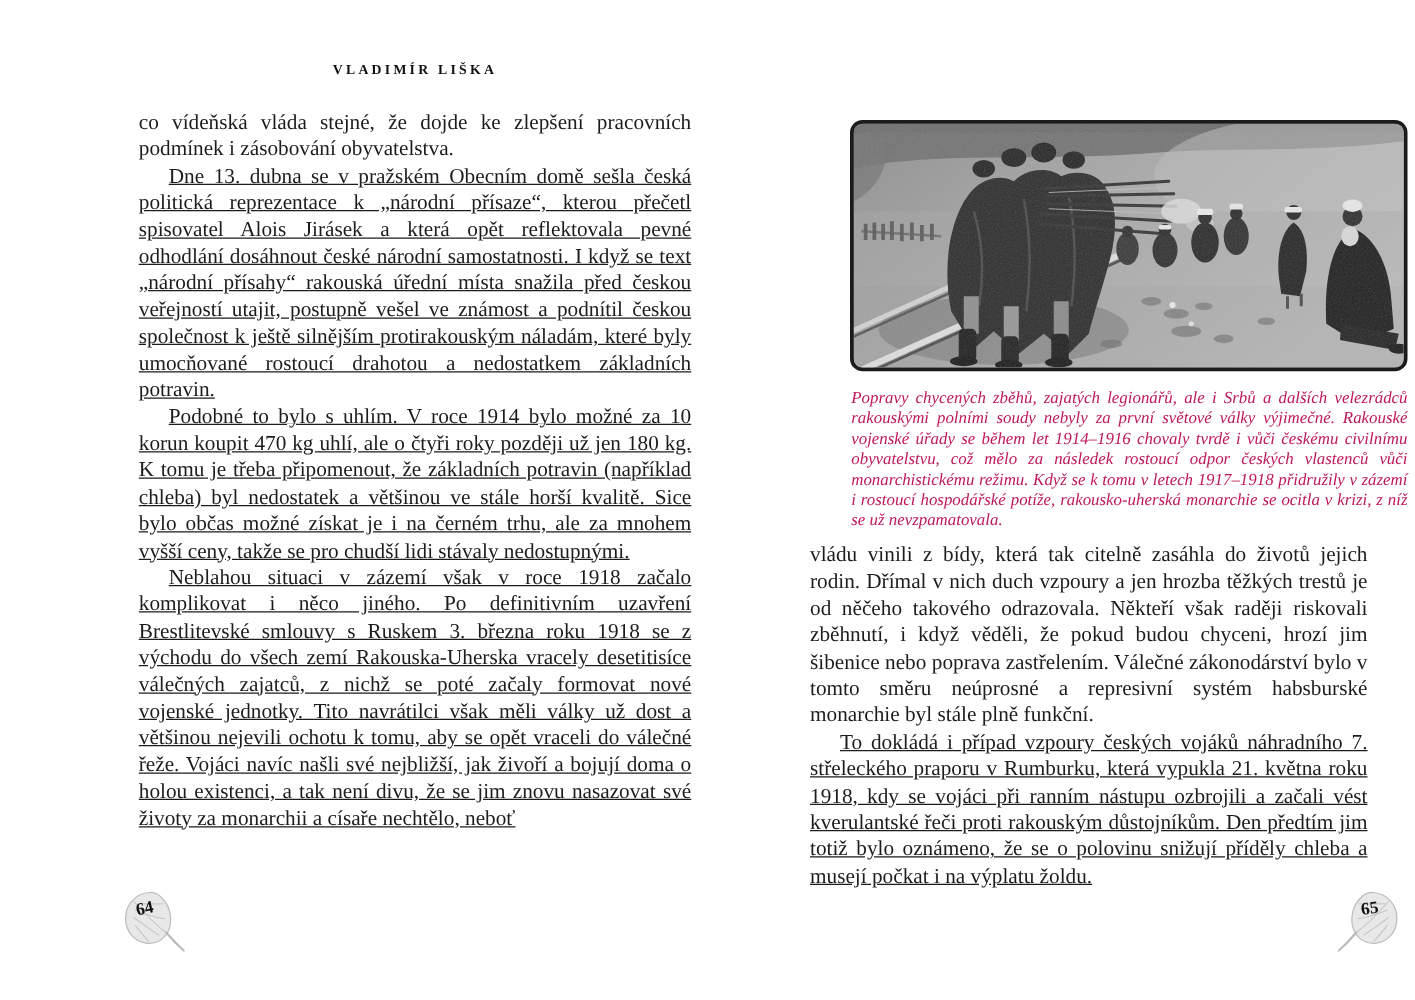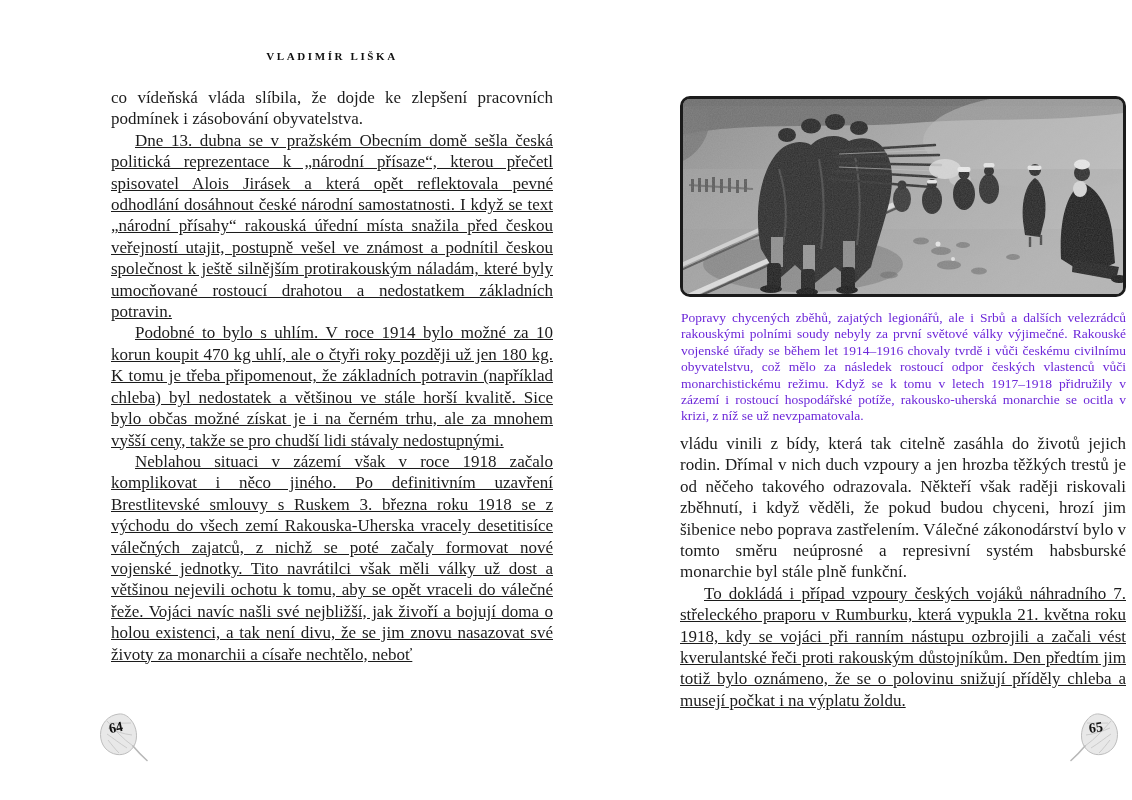--- a/index.html
+++ b/index.html
@@ -7,47 +7,47 @@
   .spread{position:relative;width:1132px;height:800px;background:#ffffff;overflow:hidden;margin-left:43px;}
 
   .running-header{position:absolute;left:68px;top:50px;width:442px;text-align:center;
     font-size:11px;font-weight:bold;letter-spacing:2.6px;color:#111;}
 
   .body-col{font-size:17px;line-height:21.4px;text-align:justify;}
   .body-col p{margin:0;padding:0;}
   .body-col p.indent{text-indent:24px;text-decoration:underline;}
 
   .left-body{position:absolute;left:68px;top:87px;width:442px;}
-  .right-body{position:absolute;left:637px;top:433px;width:446px;}
+  .right-body{position:absolute;left:605px;top:433px;width:446px;}
 
   .photo-frame{position:absolute;left:637px;top:96px;width:446px;height:201px;
     border:3px solid #1b1b1b;border-radius:10px;overflow:hidden;box-sizing:border-box;background:#a9a9a9;}
   .photo-frame svg{display:block;width:100%;height:100%;}
 
   .photo-caption{position:absolute;left:638px;top:310px;width:445px;
-    font-size:13.5px;line-height:16.4px;text-align:justify;color:#6d28d9;}
+    font-style:italic;font-size:13.5px;line-height:16.4px;text-align:justify;color:#be185d;}
 
   .leaf{position:absolute;width:50px;height:52px;}
   .leaf-left{left:55px;top:712px;}
   .leaf-right{left:1027px;top:712px;}
   .leaf svg{display:block;}
   .leaf .mirror{transform:scaleX(-1);}
   .leaf .num{position:absolute;font-weight:bold;font-size:14px;color:#111;font-family:"Liberation Serif",serif;}
   .leaf-left .num{left:11px;top:8px;transform:rotate(-12deg);}
   .leaf-right .num{left:19px;top:8px;transform:rotate(-8deg);}
 </style>
 </head>
 <body>
 
 <div class="spread">
 
   <div class="running-header">VLADIMÍR LIŠKA</div>
 
   <div class="left-body body-col">
-    <p>co vídeňská vláda slíbila, že dojde ke zlepšení pracovních podmínek i zásobování obyvatelstva.</p>
+    <p>co vídeňská vláda stejné, že dojde ke zlepšení pracovních podmínek i zásobování obyvatelstva.</p>
     <p class="indent">Dne 13. dubna se v pražském Obecním domě sešla česká politická reprezentace k „národní přísaze“, kterou přečetl spisovatel Alois Jirásek a která opět reflektovala pevné odhodlání dosáhnout české národní samostatnosti. I když se text „národní přísahy“ rakouská úřední místa snažila před českou veřejností utajit, postupně vešel ve známost a podnítil českou společnost k ještě silnějším protirakouským náladám, které byly umocňované rostoucí drahotou a nedostatkem základních potravin.</p>
     <p class="indent">Podobné to bylo s uhlím. V roce 1914 bylo možné za 10 korun koupit 470 kg uhlí, ale o čtyři roky později už jen 180 kg. K tomu je třeba připomenout, že základních potravin (například chleba) byl nedostatek a většinou ve stále horší kvalitě. Sice bylo občas možné získat je i na černém trhu, ale za mnohem vyšší ceny, takže se pro chudší lidi stávaly nedostupnými.</p>
     <p class="indent">Neblahou situaci v zázemí však v roce 1918 začalo komplikovat i něco jiného. Po definitivním uzavření Brestlitevské smlouvy s Ruskem 3. března roku 1918 se z východu do všech zemí Rakouska-Uherska vracely desetitisíce válečných zajatců, z nichž se poté začaly formovat nové vojenské jednotky. Tito navrátilci však měli války už dost a většinou nejevili ochotu k tomu, aby se opět vraceli do válečné řeže. Vojáci navíc našli své nejbližší, jak živoří a bojují doma o holou existenci, a tak není divu, že se jim znovu nasazovat své životy za monarchii a císaře nechtělo, neboť</p>
   </div>
 
   <div class="photo-frame">
     <svg viewBox="0 0 440 195" preserveAspectRatio="none">
       <defs>
         <linearGradient id="bgG" x1="0" y1="0" x2="1" y2="0.6">
           <stop offset="0" stop-color="#8d8d8d"></stop>

